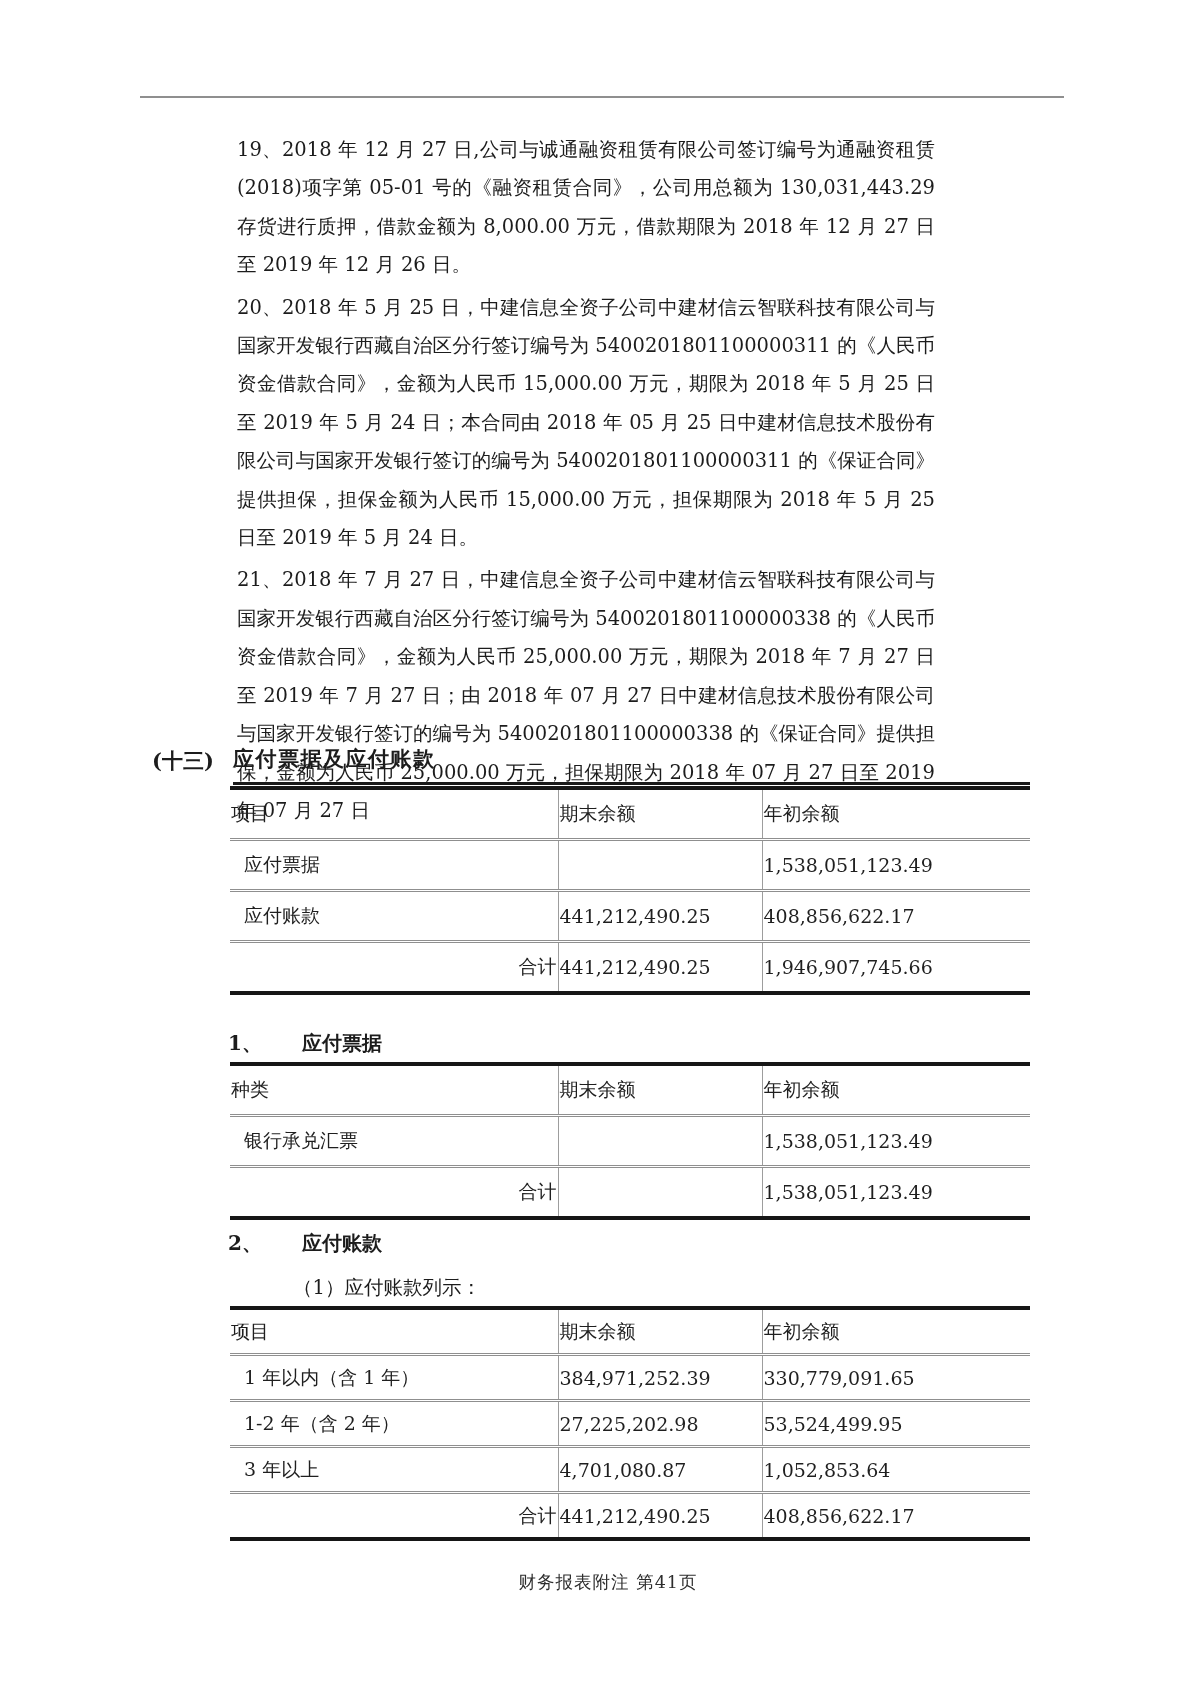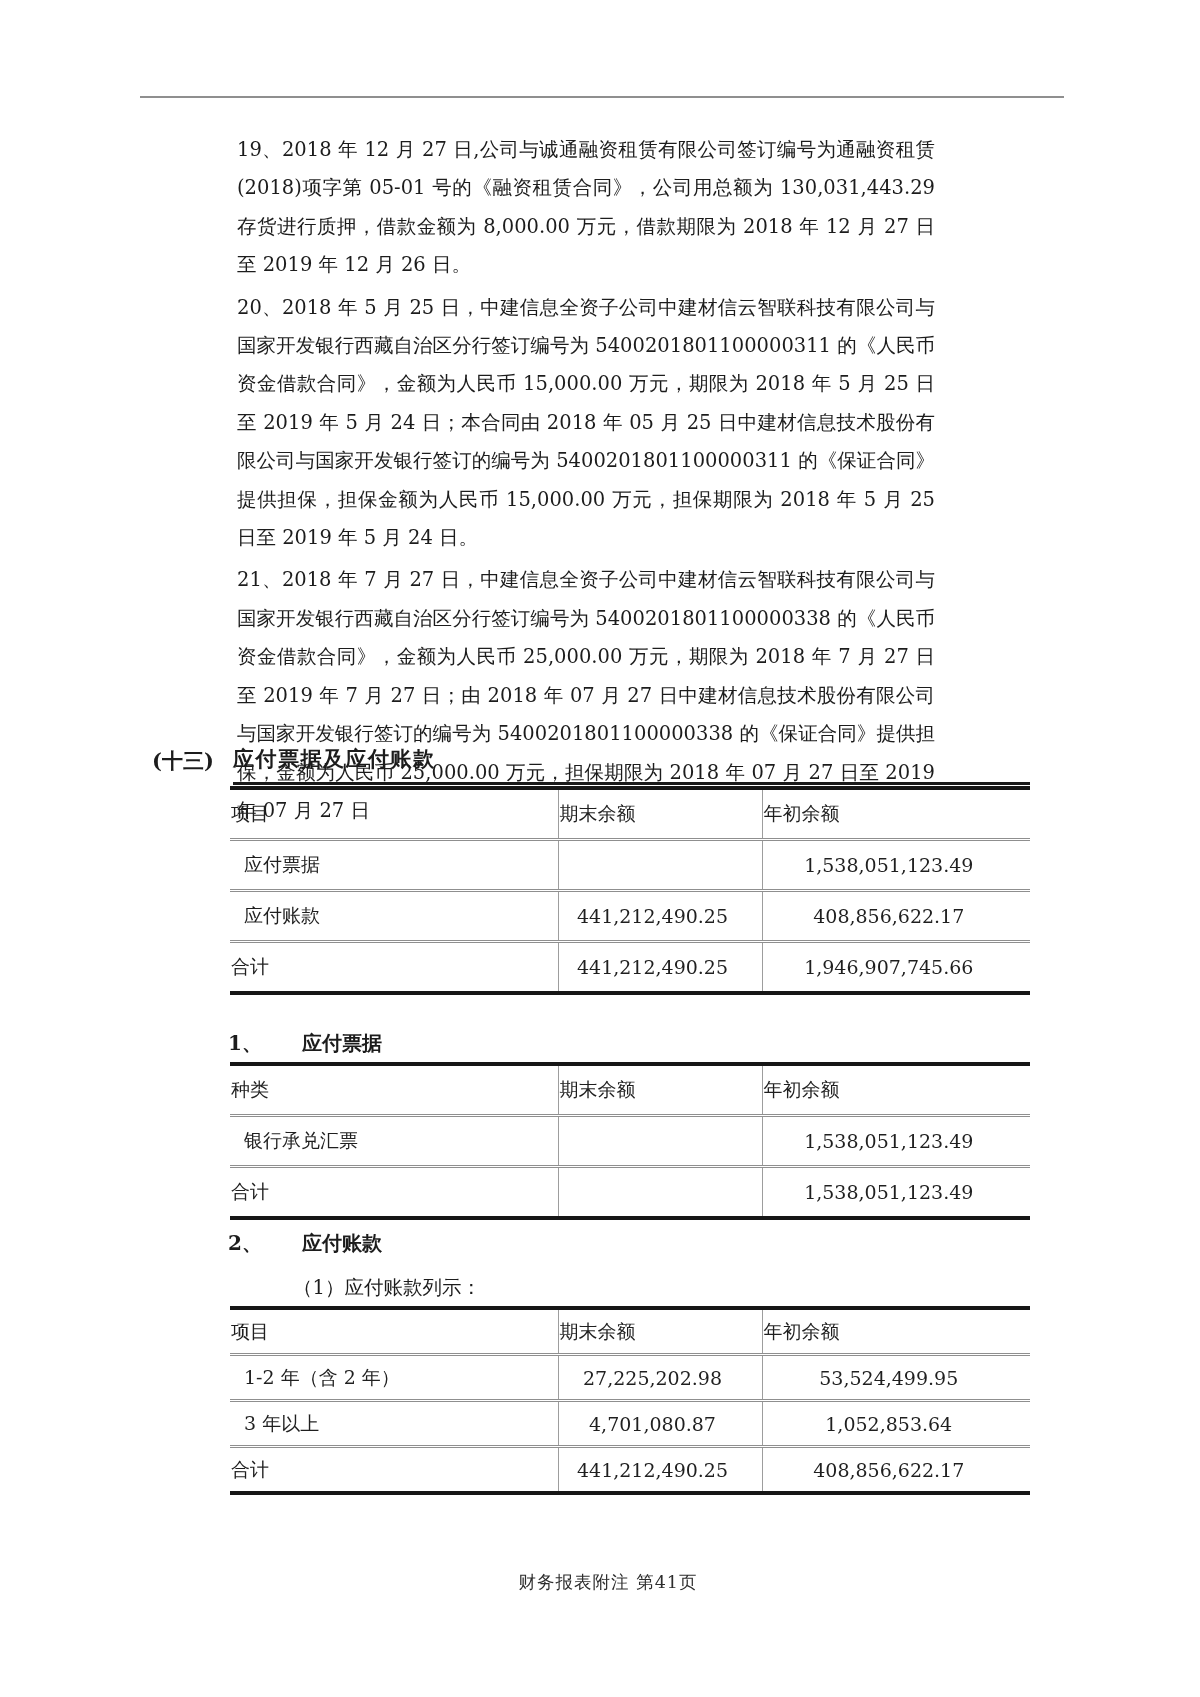--- a/index.html
+++ b/index.html
@@ -46,22 +46,22 @@
   .fin-table col.c3 { width:268px; }
   .fin-table th {
     font-weight:normal; text-align:left; height:46px;
     border-bottom:3px double #8f8f8f;
     font-family:Liberation Mono, monospace;
   }
   .fin-table td { height:46px; border-bottom:3px double #8f8f8f; }
   .fin-table th + th, .fin-table td + td { border-left:1px solid #9d9d9d; }
   .fin-table tr.total td { border-bottom:none; }
   .fin-table td.lbl  { text-align:left;  padding-left:14px; }
-  .fin-table td.val  { text-align:center; padding-right:16px; }
-  .fin-table td.total-lbl { text-align:left; }
+  .fin-table td.val  { text-align:left; padding-right:16px; }
+  .fin-table td.total-lbl { text-align:right; }
   #table1 { top:786px; }
   #table2 { top:1062px; }
   #table3 { top:1306px; }
   #table3 th, #table3 td { height:41px; }
 
   
   .sub-heading { position:absolute; left:228px; font-size:20px; font-weight:bold; }
   .sub-heading .num { display:inline-block; margin-right:40px; }
   #sub1 { top:1030px; }
   #sub2 { top:1230px; }
@@ -165,20 +165,25 @@
       </colgroup>
     <thead>
       <tr>
         <th>项目</th>
         <th>期末余额</th>
         <th>年初余额</th>
       </tr>
     </thead>
     <tbody>
       <tr>
+        <td class="lbl">1 年以内（含 1 年）</td>
+        <td class="val">384,971,252.39</td>
+        <td class="val">330,779,091.65</td>
+      </tr>
+      <tr>
         <td class="lbl">1-2 年（含 2 年）</td>
         <td class="val">27,225,202.98</td>
         <td class="val">53,524,499.95</td>
       </tr>
       <tr>
         <td class="lbl">3 年以上</td>
         <td class="val">4,701,080.87</td>
         <td class="val">1,052,853.64</td>
       </tr>
       <tr class="total">

